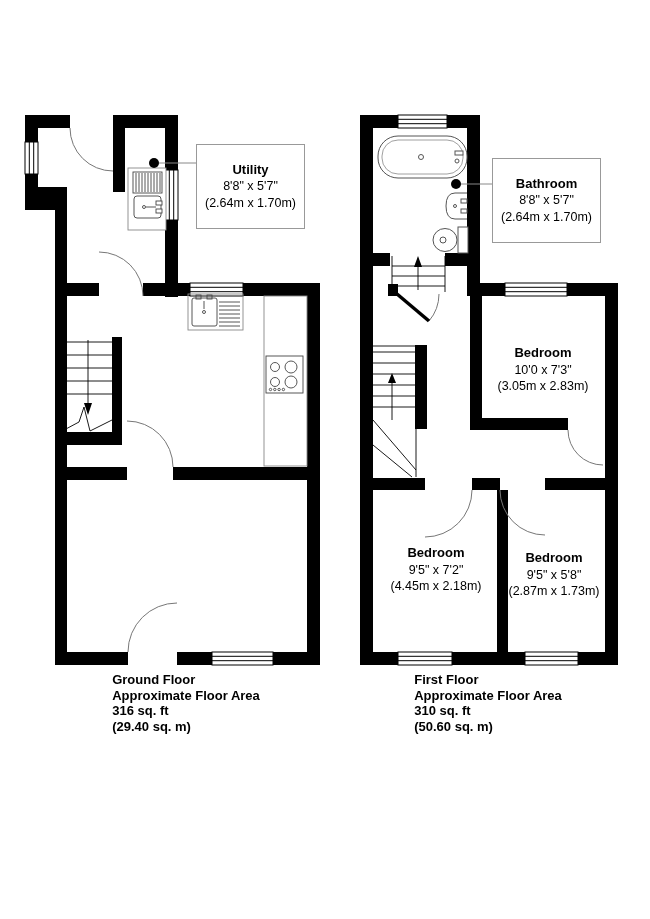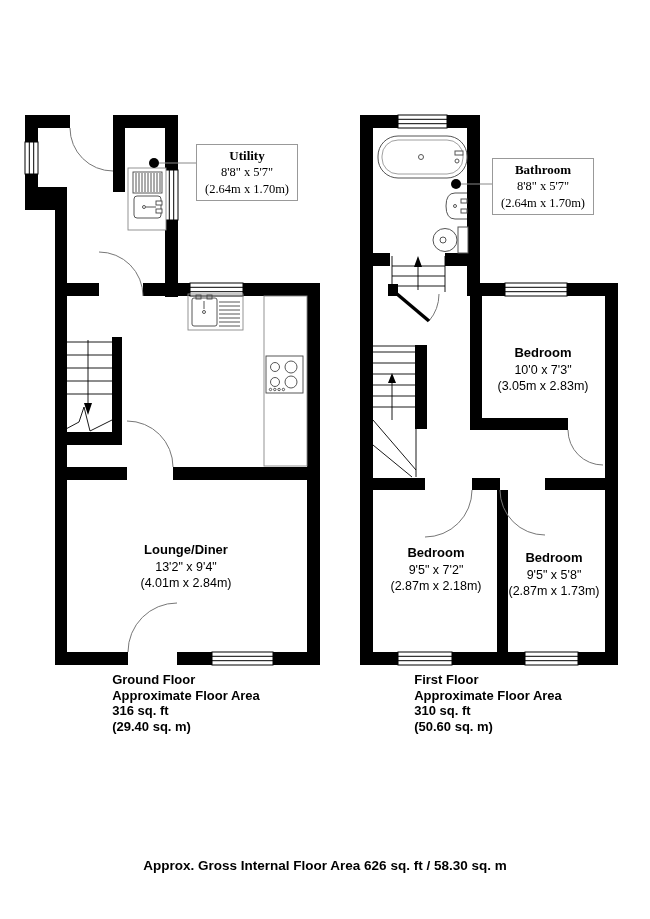--- a/index.html
+++ b/index.html
@@ -4,21 +4,21 @@
 <style>
   html,body{margin:0;padding:0;background:#fff;}
   .canvas{position:relative;width:650px;height:919px;background:#ffffff;overflow:hidden;
           font-family:"Liberation Sans",sans-serif;color:#000;}
   .plan-svg{position:absolute;left:0;top:0;}
   .room-label{position:absolute;text-align:center;transform:translateX(-50%);
               line-height:16.5px;white-space:nowrap;}
   .room-name{font-weight:bold;font-size:13px;}
   .room-dims{font-size:12.5px;}
   .callout{position:absolute;border:1px solid #999999;background:#ffffff;text-align:center;
-           padding:2px 8px;line-height:17px;white-space:nowrap;z-index:2;font-family:Liberation Serif, serif;}
+           padding:16px 8px;line-height:17px;white-space:nowrap;z-index:2;}
   .caption{position:absolute;transform:translateX(-50%);
            font-weight:bold;font-size:13px;line-height:15.5px;white-space:nowrap;}
   .footer-note{position:absolute;text-align:center;transform:translateX(-50%);
            font-weight:bold;font-size:13.5px;white-space:nowrap;}
 </style>
 </head>
 <body>
 
 <div class="canvas">
 
@@ -256,37 +256,32 @@
   <div class="room-dims">(2.64m x 1.70m)</div>
 </div>
 
 <div class="callout" style="left:492px;top:158px;">
   <div class="room-name">Bathroom</div>
   <div class="room-dims">8'8" x 5'7"</div>
   <div class="room-dims">(2.64m x 1.70m)</div>
 </div>
 
 
-<div class="room-label" style="left:186px;top:542px;">
-  <div class="room-name">Lounge/Diner</div>
-  <div class="room-dims">13'2" x 9'4"</div>
-  <div class="room-dims">(4.01m x 2.84m)</div>
-</div>
 
 <div class="room-label" style="left:543px;top:345px;">
   <div class="room-name">Bedroom</div>
   <div class="room-dims">10'0 x 7'3"</div>
   <div class="room-dims">(3.05m x 2.83m)</div>
 </div>
 
 
 <div class="room-label" style="left:436px;top:545px;">
   <div class="room-name">Bedroom</div>
   <div class="room-dims">9'5" x 7'2"</div>
-  <div class="room-dims">(2.87m x 2.18m)</div>
+  <div class="room-dims">(4.45m x 2.18m)</div>
 </div>
 
 <div class="room-label" style="left:554px;top:550px;">
   <div class="room-name">Bedroom</div>
   <div class="room-dims">9'5" x 5'8"</div>
   <div class="room-dims">(2.87m x 1.73m)</div>
 </div>
 
 <div class="caption" style="left:186px;top:672px;">
   <div>Ground Floor</div>
@@ -295,15 +290,14 @@
   <div>(29.40 sq. m)</div>
 </div>
 
 <div class="caption" style="left:488px;top:672px;">
   <div>First Floor</div>
   <div>Approximate Floor Area</div>
   <div>310 sq. ft</div>
   <div>(50.60 sq. m)</div>
 </div>
 
-<div class="footer-note" style="left:325px;top:858px;">Approx. Gross Internal Floor Area 626 sq. ft / 58.30 sq. m</div>
 
 </div>
 
 </body></html>

